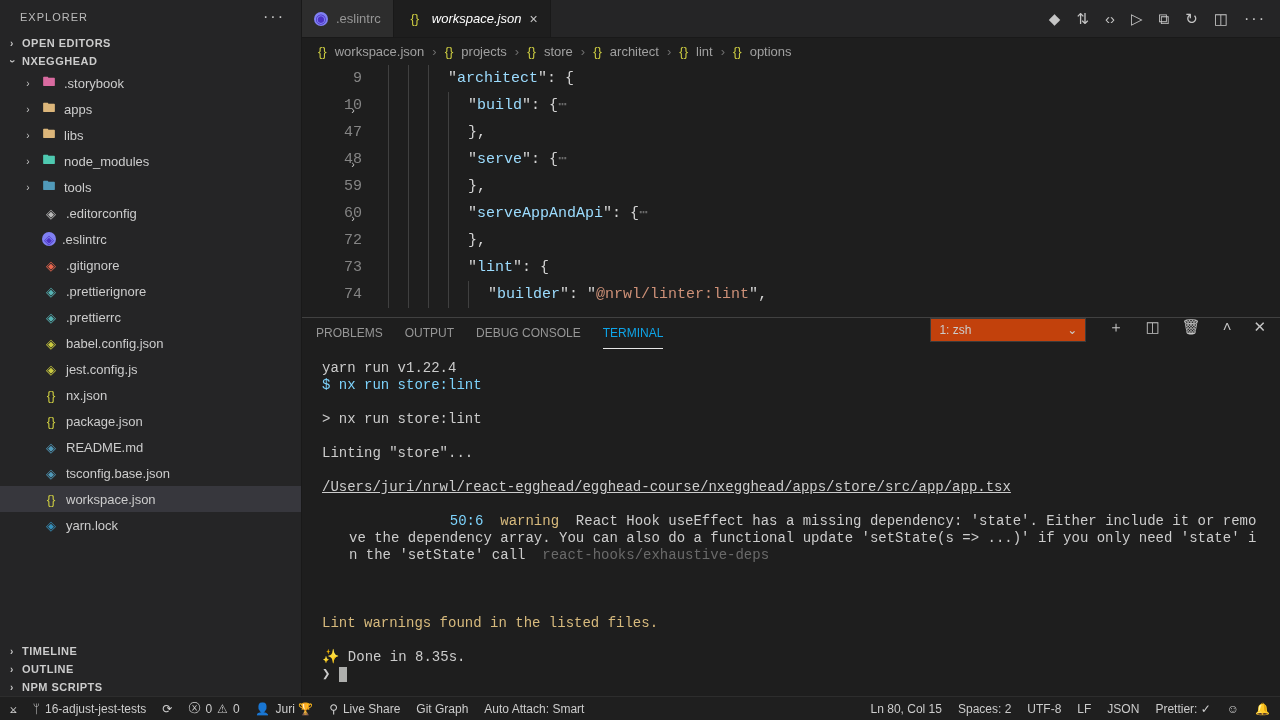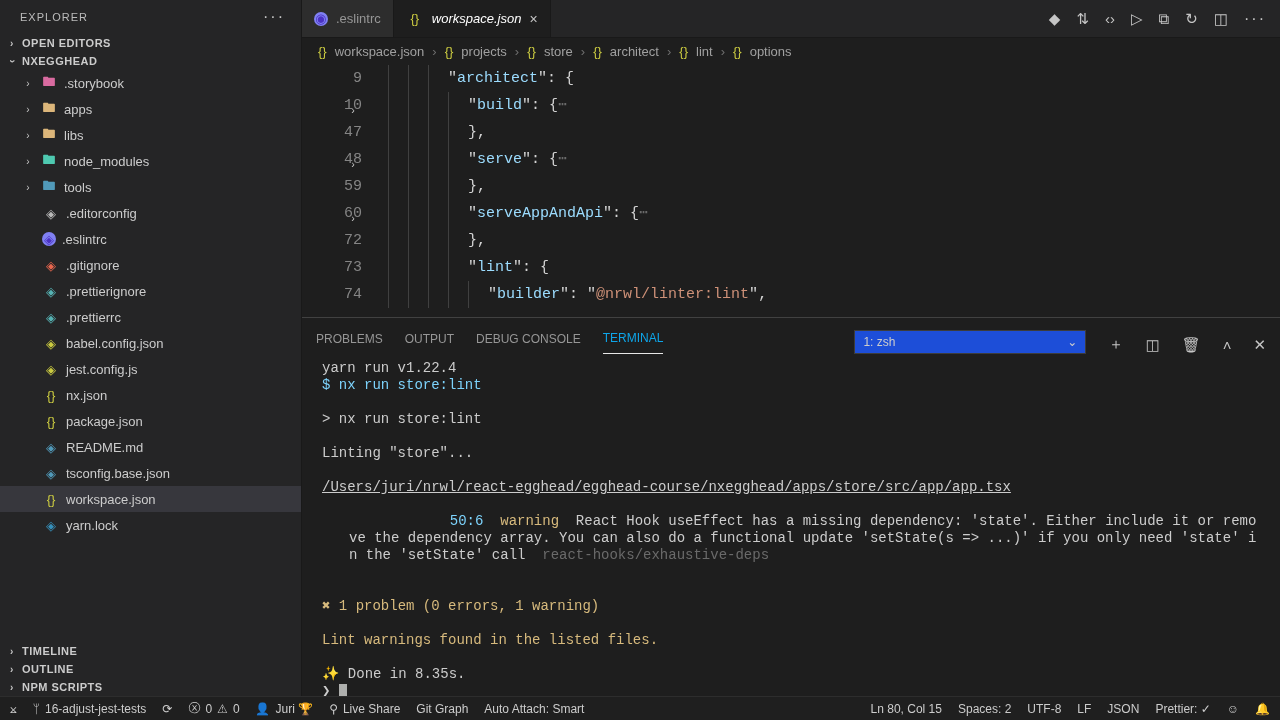--- a/index.html
+++ b/index.html
@@ -93,30 +93,30 @@
   .cl{height:27px; white-space:pre;}
   .tk-key{color:#9cdcfe;} .tk-str{color:#ce9178;} .tk-pun{color:#d4d4d4;}
   .tk-fold{color:#6a6a6a;}
   .indent{display:inline-block;border-left:1px solid #404040;width:20px;height:27px;vertical-align:top;}
   
   .panel {
     flex:1; border-top:1px solid #414141;
     display:flex; flex-direction:column; background:#1e1e1e; min-height:0;
   }
   .panel-tabs{
-    display:flex; align-items:flex-end; height:36px; padding:0 14px; gap:22px;
+    display:flex; align-items:flex-start; height:36px; padding:0 14px; gap:22px;
     font-size:12px; color:#969696;
   }
   .ptab{cursor:pointer; padding:8px 0;}
   .ptab.active{color:#0ea5e9; border-bottom:1px solid #e7e7e7;}
   .panel-tabs .spacer{flex:1;}
   .term-select{
     display:flex;align-items:center;justify-content:space-between;
-    border:1px solid #3c3c3c;background:#1d4ed8;color:#cccccc;
-    padding:2px 8px;font-size:12px;width:232px;height:24px;
+    border:1px solid #3c3c3c;background:#c2410c;color:#cccccc;
+    padding:2px 8px;font-size:12px;width:156px;height:24px;
   }
   .panel-tabs .picon{cursor:pointer;color:#c5c5c5;font-size:15px;}
   .terminal{
     flex:1; padding:6px 20px 4px 20px; overflow:hidden;
     font-family: Menlo, Monaco, "Courier New", monospace;
     font-size:14px; line-height:17px; color:#cccccc;
   }
   .t-dim{color:#7dd3fc;} .t-warn{color:#d7ba7d;} .t-bold{font-weight:400;}
   .t-link{text-decoration:underline;} .t-gray{color:#6a6a6a;}
   .cursor-block{display:inline-block;width:8px;height:15px;background:#aeafad;vertical-align:text-bottom;}
@@ -333,21 +333,20 @@
         <div style="height:17px"></div>
         <div class="t-bold">&gt; nx run store:lint</div>
         <div style="height:17px"></div>
         <div class="t-bold">Linting "store"...</div>
         <div style="height:17px"></div>
         <div class="t-link">/Users/juri/nrwl/react-egghead/egghead-course/nxegghead/apps/store/src/app/app.tsx</div>
         <div style="white-space:pre-wrap;word-break:break-all;margin-left:27px;">
           <span class="t-dim">  50:6  </span><span class="t-warn">warning</span><span>  React Hook useEffect has a missing dependency: 'state'. Either include it or remove the dependency array. You can also do a functional update 'setState(s =&gt; ...)' if you only need 'state' in the 'setState' call  </span><span class="t-gray">react-hooks/exhaustive-deps</span>
         </div>
         <div style="height:17px"></div>
-        <div class="t-bold t-warn">✖ 1 problem (0 errors, 1 warning)</div>
         <div style="height:17px"></div>
         <div class="t-bold t-warn">Lint warnings found in the listed files.</div>
         <div style="height:17px"></div>
         <div>✨  Done in 8.35s.</div>
         <div><span>❯ </span><span class="cursor-block"></span></div>
       </div>
     </div>
   </div>
 </div>
 

